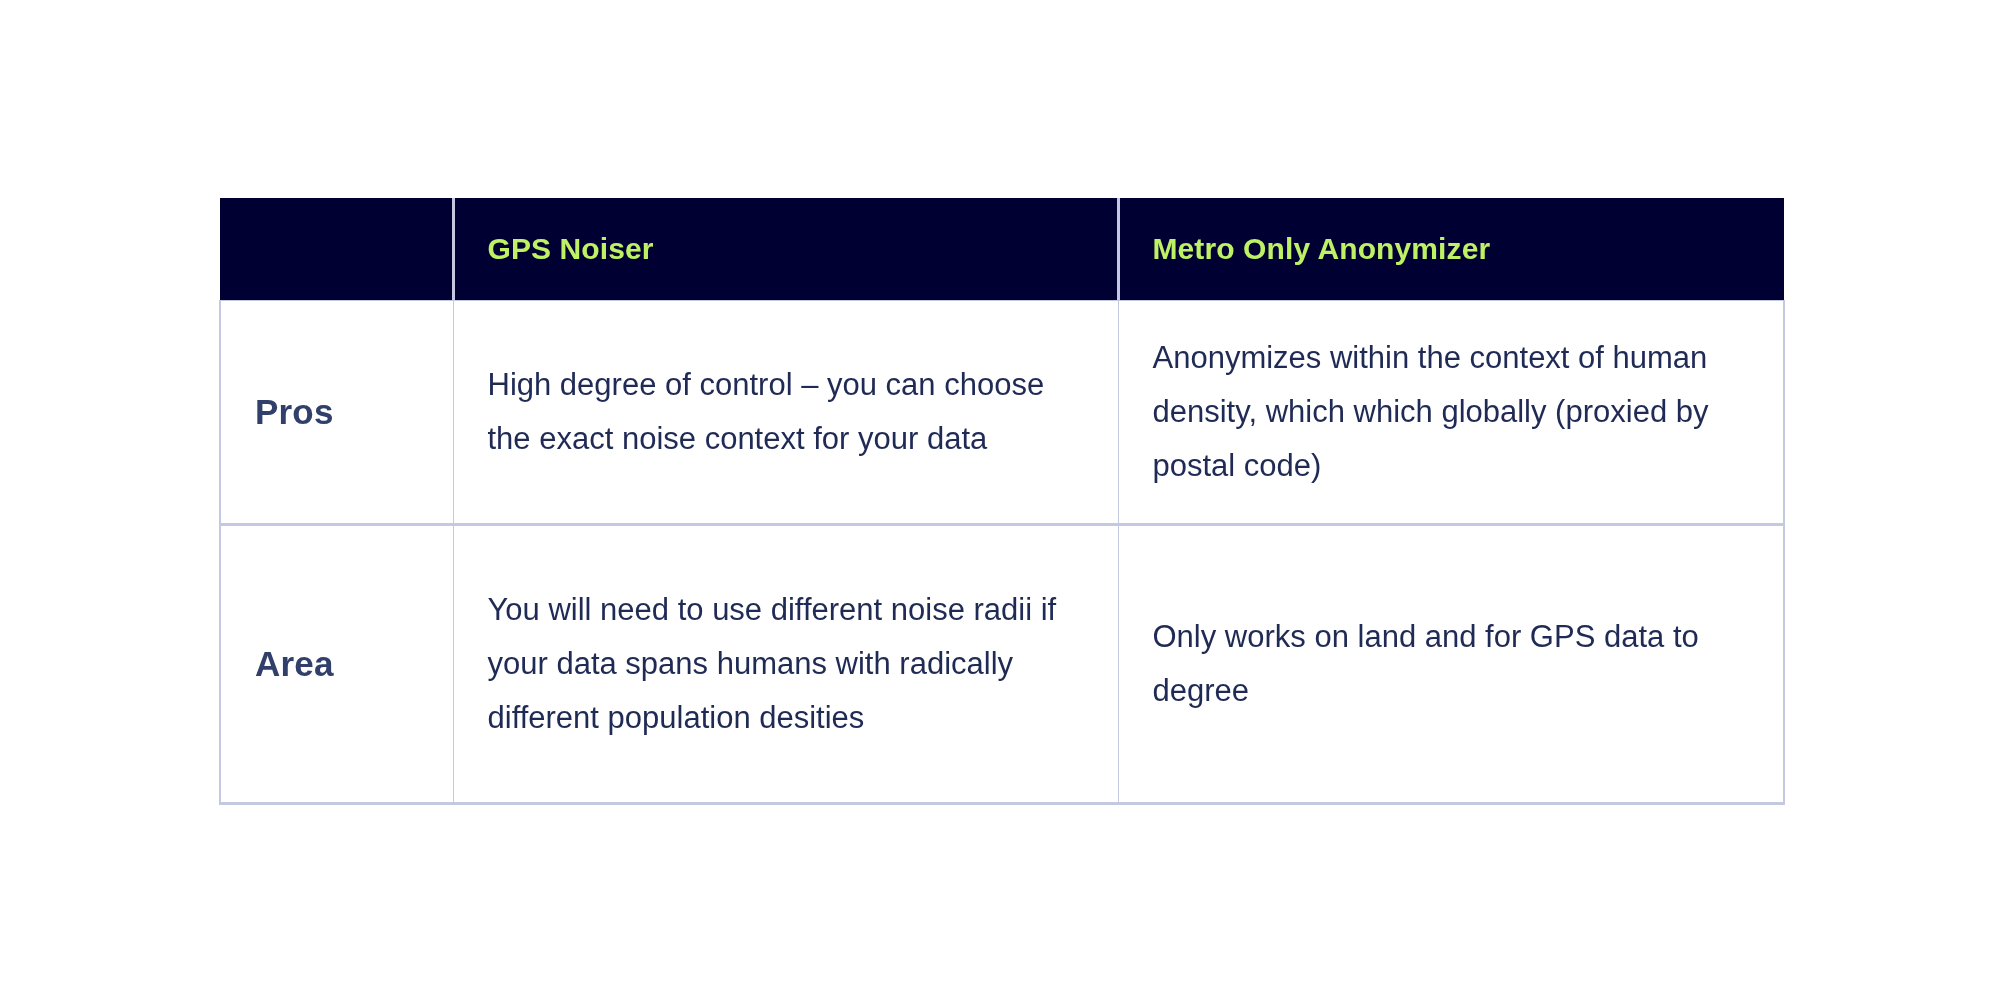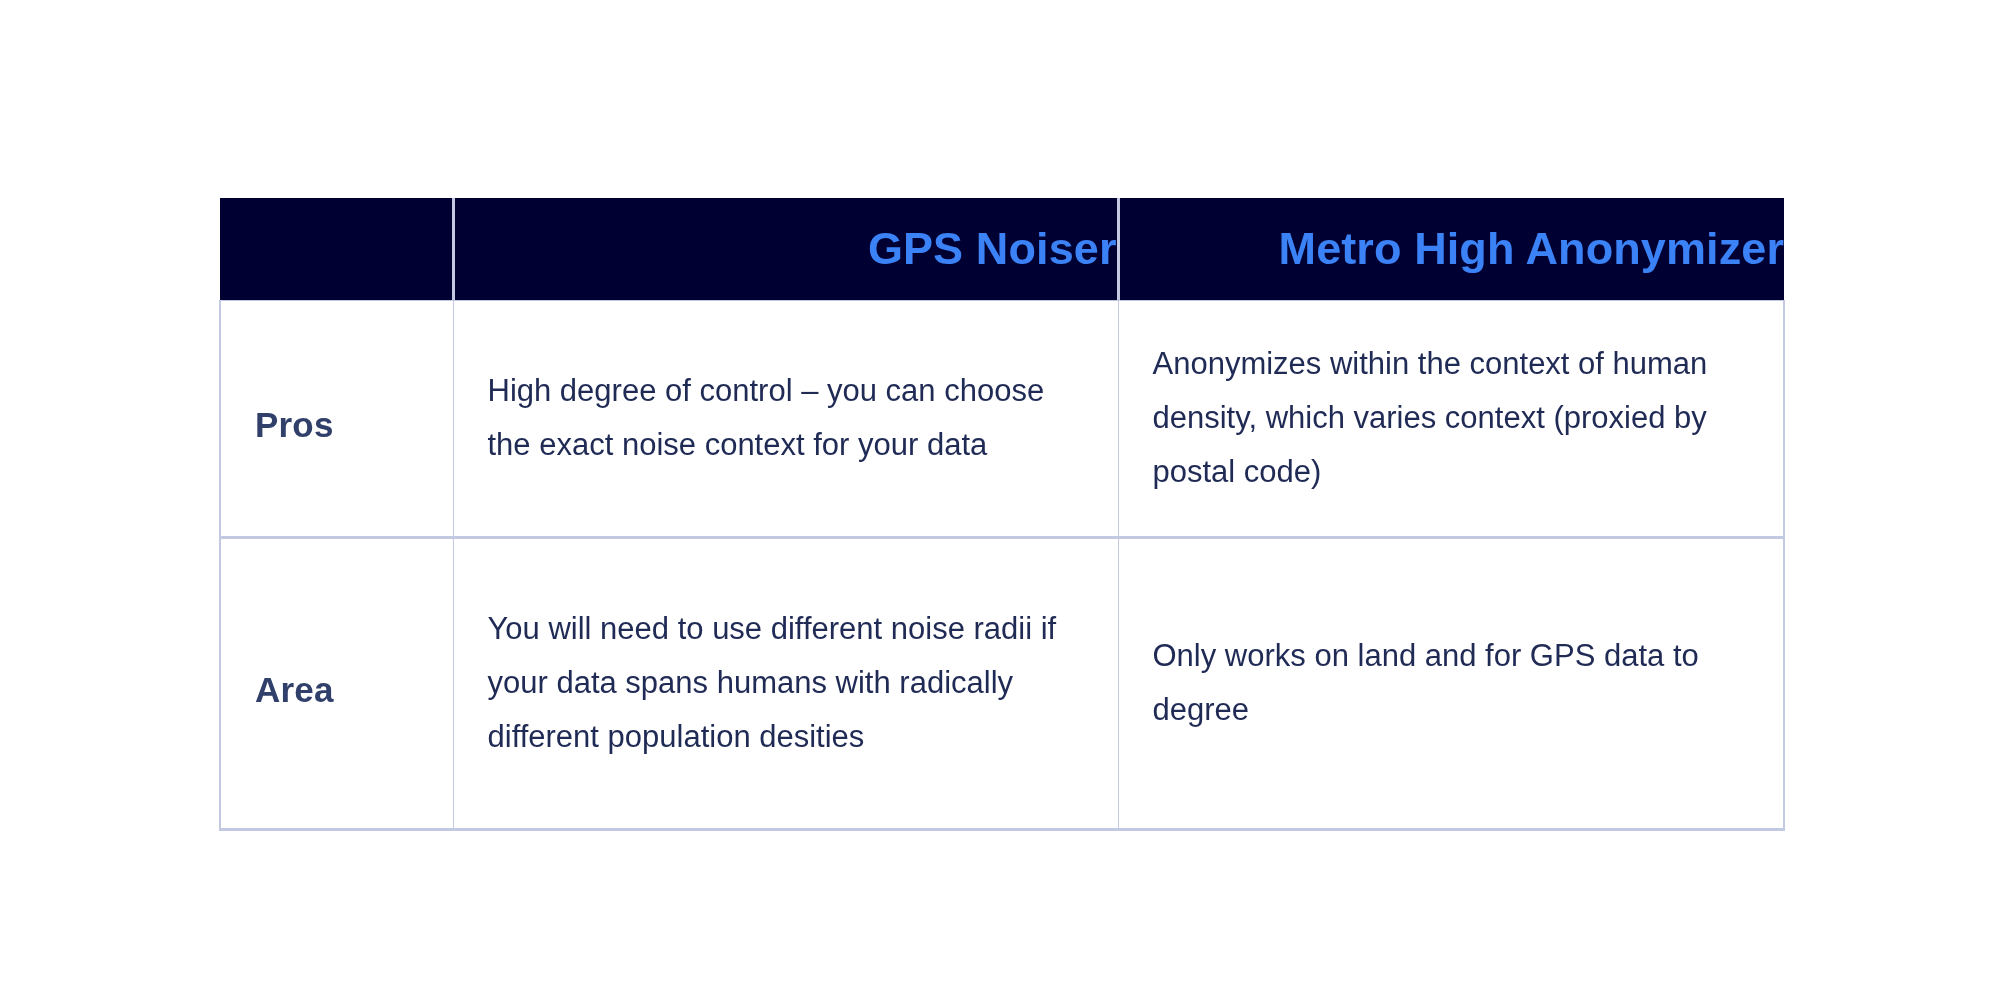--- a/index.html
+++ b/index.html
@@ -46,43 +46,42 @@
     vertical-align: middle;
     text-align: left;
     border: none;
   }
 
   thead th.header-corner {
     border-right: 3px solid #c2c9e0;
   }
 
   thead th.header-cell {
-    color: #3b82f6;
-    font-size: 45px;
+    color: #bef264;
+    font-size: 30px;
     font-weight: bold;
     letter-spacing: 0.1px;
     padding: 0 0 0 33px;
-    text-align: right;
   }
 
   thead th.header-cell.divider {
     border-left: 3px solid #c2c9e0;
   }
 
   tbody td {
     border: 1px solid #c2c9e0;
     vertical-align: middle;
     padding: 0;
     background: #ffffff;
   }
 
   tbody tr.data-row td.row-label-cell {
     border-left: 2px solid #c2c9e0;
     text-align: left;
-    padding: 13px 0 0 34px;
+    padding: 0 0 0 34px;
   }
 
   tbody tr.data-row:last-child td {
     border-bottom: 3px solid #c2c9e0;
   }
 
   tbody td.body-cell:last-child {
     border-right: 2px solid #c2c9e0;
   }
 
@@ -123,34 +122,34 @@
     <colgroup>
       <col class="col-label">
       <col class="col-a">
       <col class="col-b">
     </colgroup>
 
     <thead>
       <tr class="header-row">
         <th class="header-corner"></th>
         <th class="header-cell divider">GPS Noiser</th>
-        <th class="header-cell divider">Metro High Anonymizer</th>
+        <th class="header-cell divider">Metro Only Anonymizer</th>
       </tr>
     </thead>
 
     <tbody>
       <tr class="data-row row-pros">
         <td class="row-label-cell">
           <span class="row-label">Pros</span>
         </td>
         <td class="body-cell">
           <span class="cell-text">High degree of control – you can choose the exact noise context for your data</span>
         </td>
         <td class="body-cell">
-          <span class="cell-text">Anonymizes within the context of human density, which varies context (proxied by postal code)</span>
+          <span class="cell-text">Anonymizes within the context of human density, which which globally (proxied by postal code)</span>
         </td>
       </tr>
 
       <tr class="data-row row-cons">
         <td class="row-label-cell">
           <span class="row-label">Area</span>
         </td>
         <td class="body-cell">
           <span class="cell-text">You will need to use different noise radii if your data spans humans with radically different population desities</span>
         </td>

